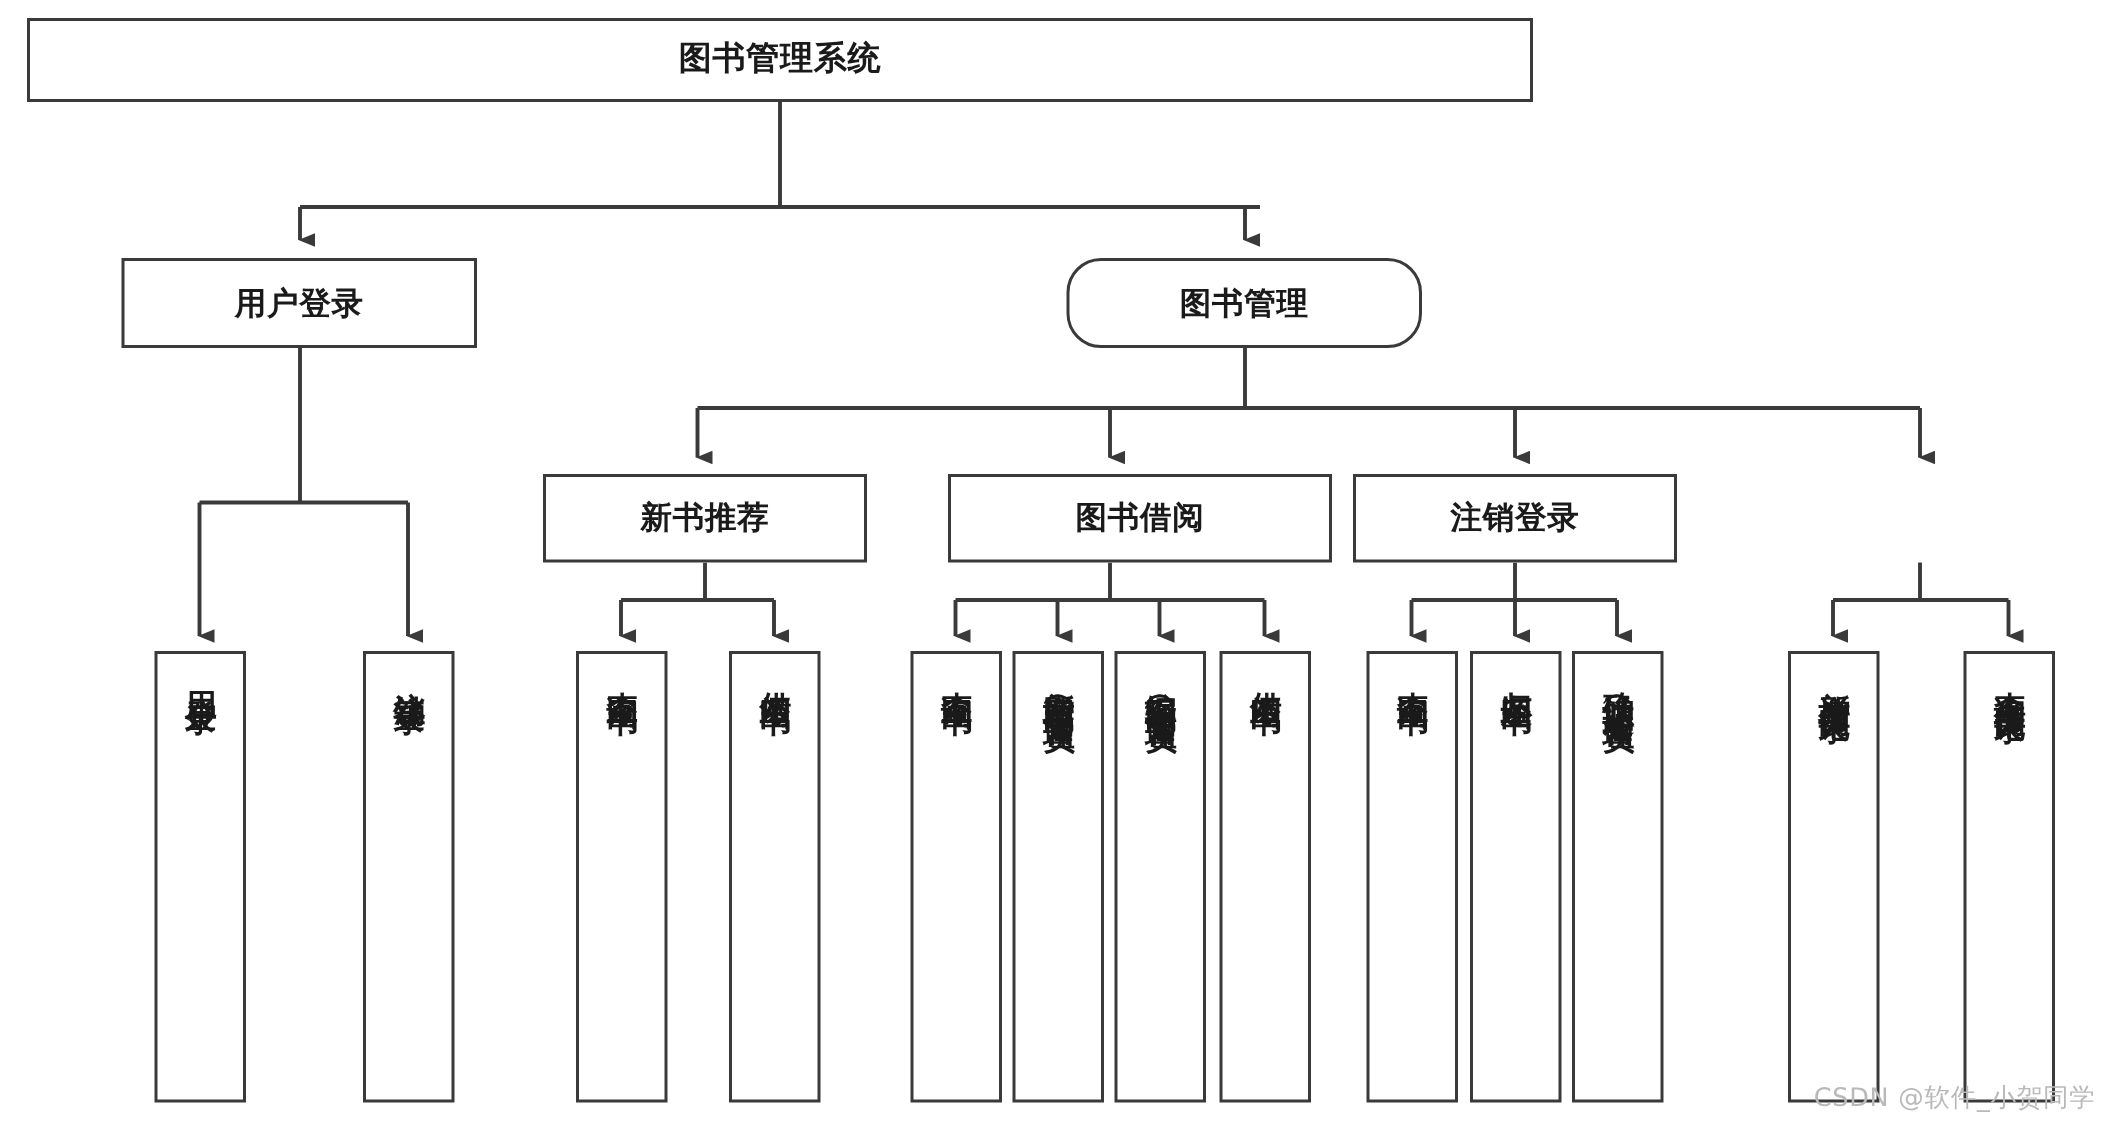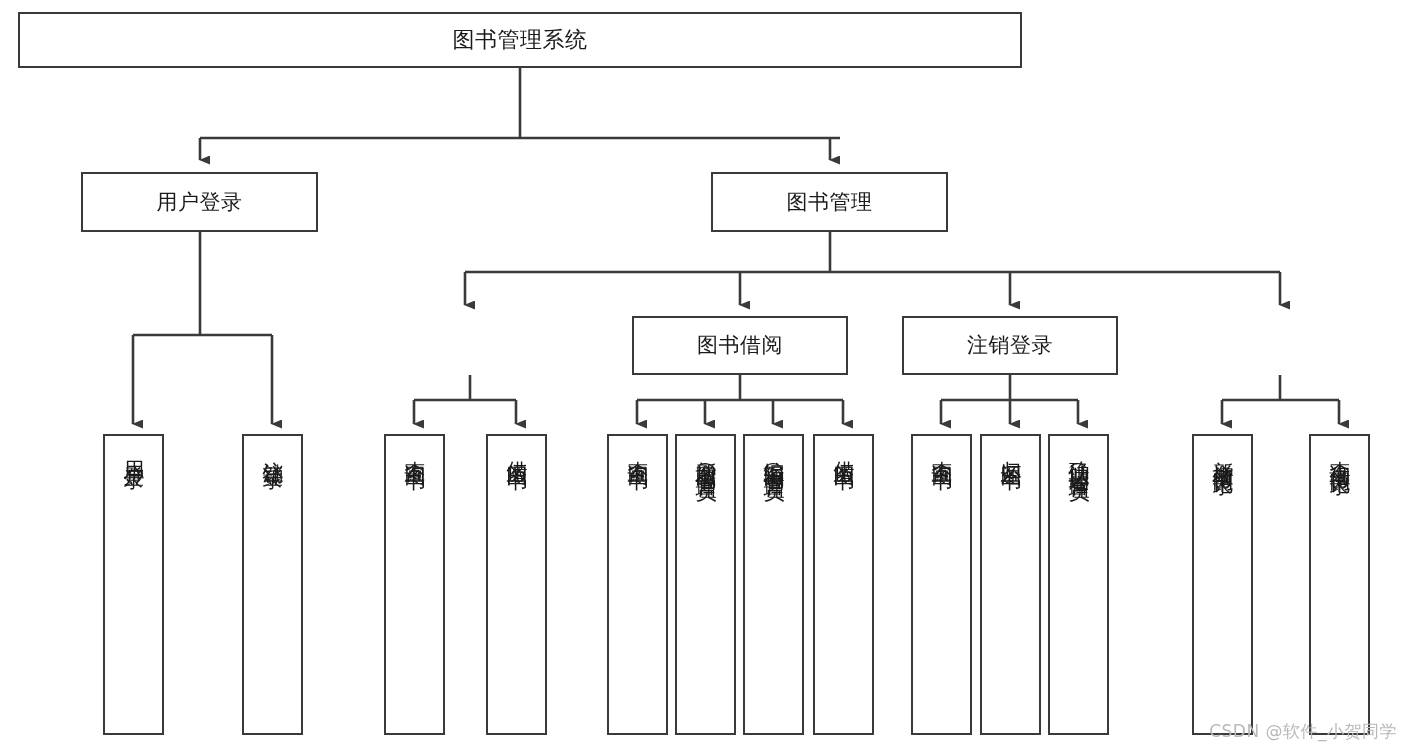--- a/index.html
+++ b/index.html
@@ -33,20 +33,21 @@
     border: 2px solid #3a3a3a;
     display: flex;
     align-items: center;
     justify-content: center;
     color: #1a1a1a;
   }
   .node-label {
     display: block;
     line-height: 1.25;
     letter-spacing: 0.5px;
+    font-weight: bold;
   }
   
   .node.root .node-label { font-size: 22px; }
   
   .node.lvl2 .node-label { font-size: 21px; }
   .node.lvl3 .node-label { font-size: 21px; }
   
   .node.leaf {
     align-items: flex-start;
     justify-content: center;
@@ -130,26 +131,29 @@
   </svg>
 
   <div class="node root" style="left:18px; top:12px; width:1004px; height:56px;">
     <span class="node-label">图书管理系统</span>
   </div>
 
   <div class="node lvl2" style="left:81px; top:172px; width:237px; height:60px;">
     <span class="node-label">用户登录</span>
   </div>
 
-  <div class="node lvl2" style="left:711px; top:172px; width:237px; height:60px;">
+  <div class="node lvl2" style="left:711px; top:172px; width:237px; height:60px;border-radius:23px;">
     <span class="node-label">图书管理</span>
   </div>
 
-
-  <div class="node lvl3" style="left:632px; top:316px; width:216px; height:59px;">
+  <div class="node lvl3" style="left:362px; top:316px; width:216px; height:59px;">
+    <span class="node-label">新书推荐</span>
+  </div>
+
+  <div class="node lvl3" style="left:632px; top:316px; width:256px; height:59px;">
     <span class="node-label">图书借阅</span>
   </div>
 
   <div class="node lvl3" style="left:902px; top:316px; width:216px; height:59px;">
     <span class="node-label">注销登录</span>
   </div>
 
 
   <div class="node leaf" style="left:103px; top:434px; width:61px; height:301px;">
     <span class="node-label">用户登录</span>

